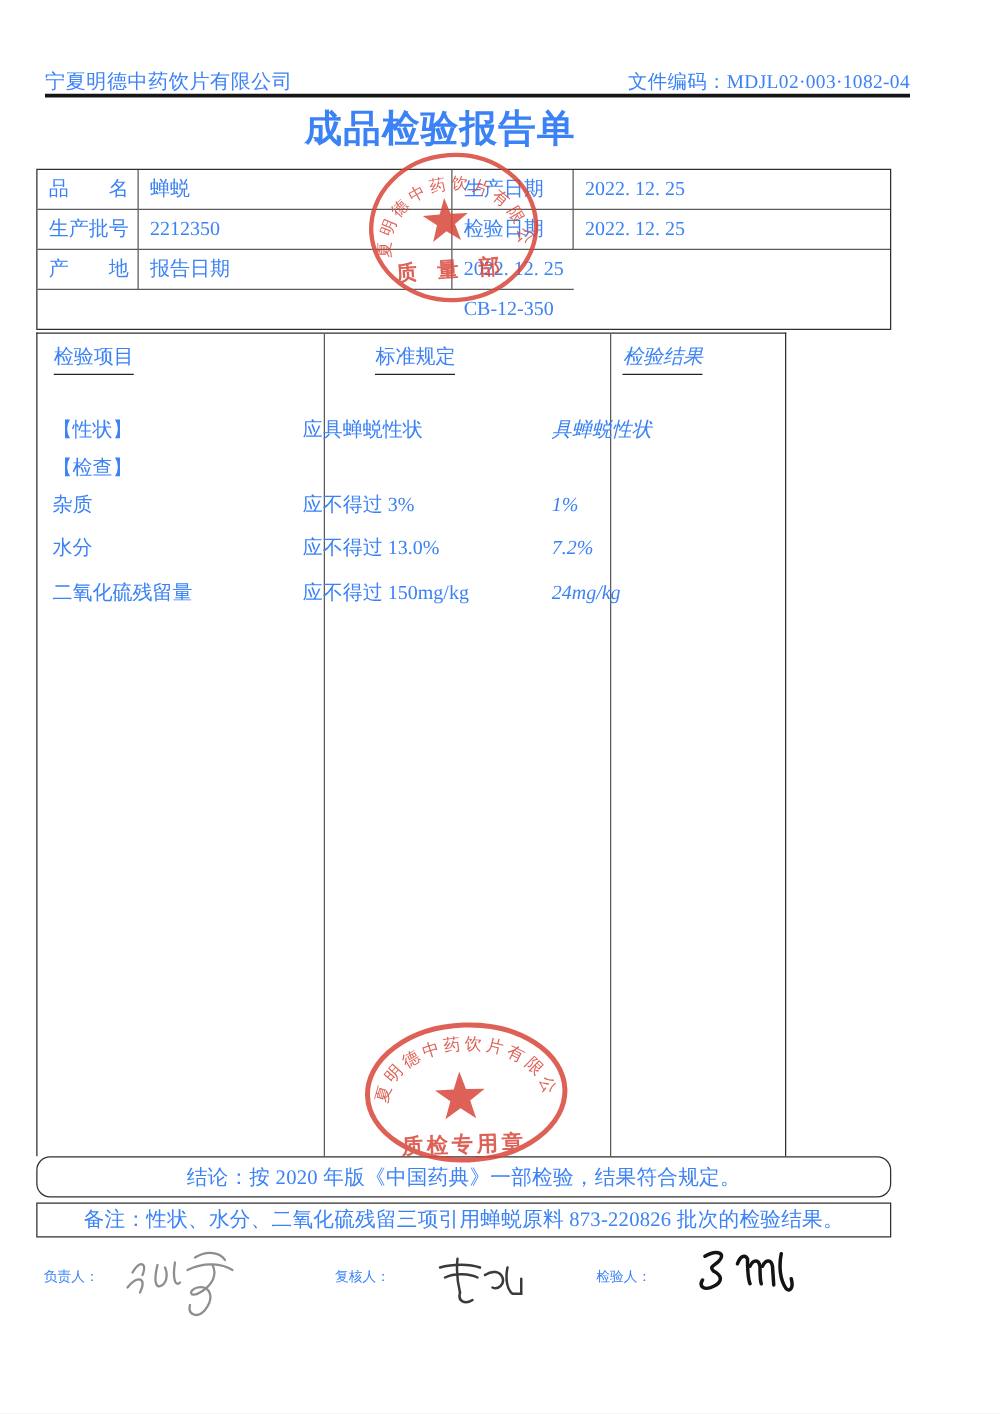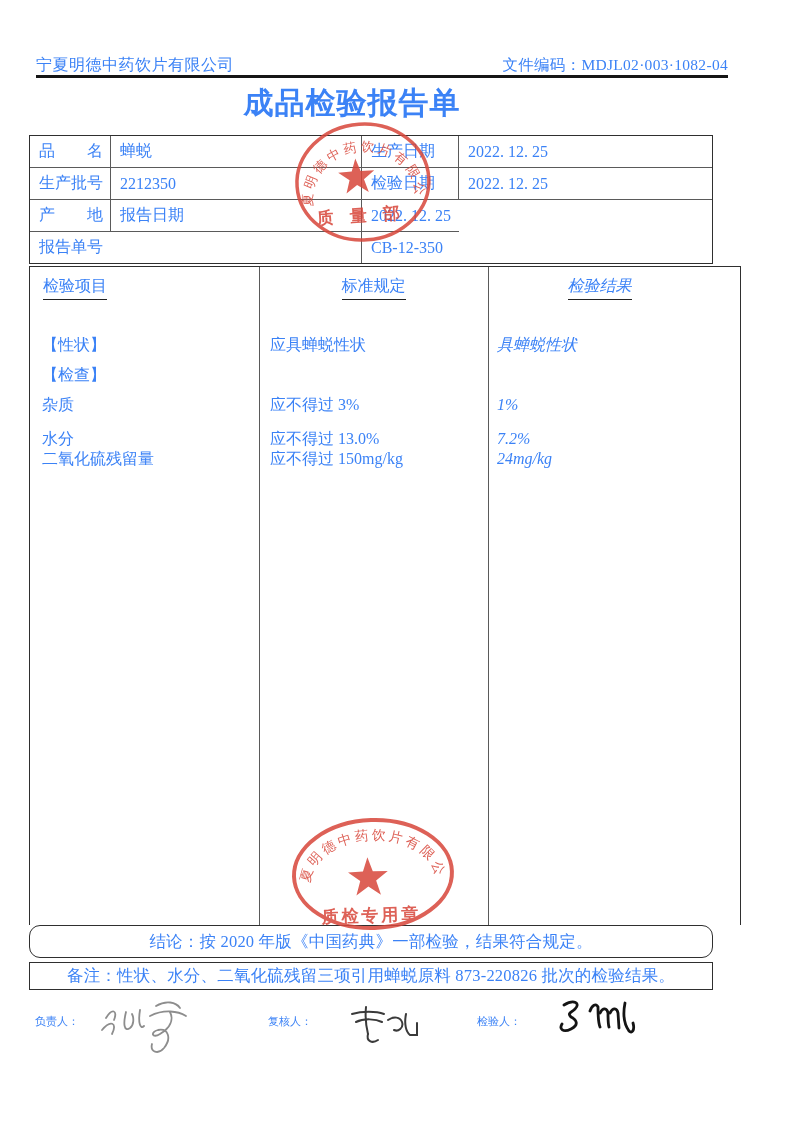--- a/index.html
+++ b/index.html
@@ -27,21 +27,21 @@
     padding-left:9px;font-size:16px;
     border-right:1px solid #5a5a5a;border-bottom:1px solid #5a5a5a;
     white-space:nowrap;overflow:visible;
   }
   .cell.no-r{border-right:none;}
   .cell.no-b{border-bottom:none;}
   .cell.span2a{grid-column:1 / 3;}
   .cell.span2b{grid-column:3 / 5;}
   
   .insp-table{
-    position:absolute;left:29px;top:266px;width:712px;height:659px;box-sizing:border-box;
+    position:absolute;left:29px;top:266px;width:600px;height:659px;box-sizing:border-box;
     border:1.5px solid #2f2f2f;border-bottom:none;
   }
   .vline{position:absolute;top:0;width:1px;height:100%;background:#5a5a5a;}
   .vline.v1{left:229px;}
   .vline.v2{left:458px;}
   .irow{position:absolute;left:0;width:100%;display:flex;font-size:16px;line-height:20px;}
   .irow .c1{width:229px;box-sizing:border-box;padding-left:12px;}
   .irow .c2{width:229px;box-sizing:border-box;padding-left:11px;}
   .irow .c3{width:223px;box-sizing:border-box;padding-left:9px;font-style:italic;}
   .irow.hdr .c1{padding-left:13px;}
@@ -89,21 +89,20 @@
 
     <div class="cell">生产批号</div>
     <div class="cell">2212350</div>
     <div class="cell">检验日期</div>
     <div class="cell no-r">2022. 12. 25</div>
 
     <div class="cell">产　　地</div>
     <div class="cell">报告日期</div>
     <div class="cell no-r">2022. 12. 25</div>
 
-    <div class="cell no-b span2a">报告单号</div>
     <div class="cell no-b no-r span2b">CB-12-350</div>
   </div>
 
   <div class="insp-table">
     <div class="vline v1"></div>
     <div class="vline v2"></div>
 
     <div class="irow hdr" style="top:9px;">
       <span class="c1"><span class="uline">检验项目</span></span>
       <span class="c2"><span class="uline">标准规定</span></span>
@@ -123,21 +122,21 @@
     <div class="irow" style="top:128px;">
       <span class="c1">杂质</span>
       <span class="c2">应不得过 3%</span>
       <span class="c3">1%</span>
     </div>
     <div class="irow" style="top:162px;">
       <span class="c1">水分</span>
       <span class="c2">应不得过 13.0%</span>
       <span class="c3">7.2%</span>
     </div>
-    <div class="irow" style="top:182px;">
+    <div class="irow" style="top:198px;">
       <span class="c1">二氧化硫残留量</span>
       <span class="c2">应不得过 150mg/kg</span>
       <span class="c3">24mg/kg</span>
     </div>
   </div>
 
   <div class="band conclusion">结论：按 2020 年版《中国药典》一部检验，结果符合规定。</div>
   <div class="band remarks">备注：性状、水分、二氧化硫残留三项引用蝉蜕原料 873-220826 批次的检验结果。</div>
 
   <span class="sig-label l1">负责人：</span>

